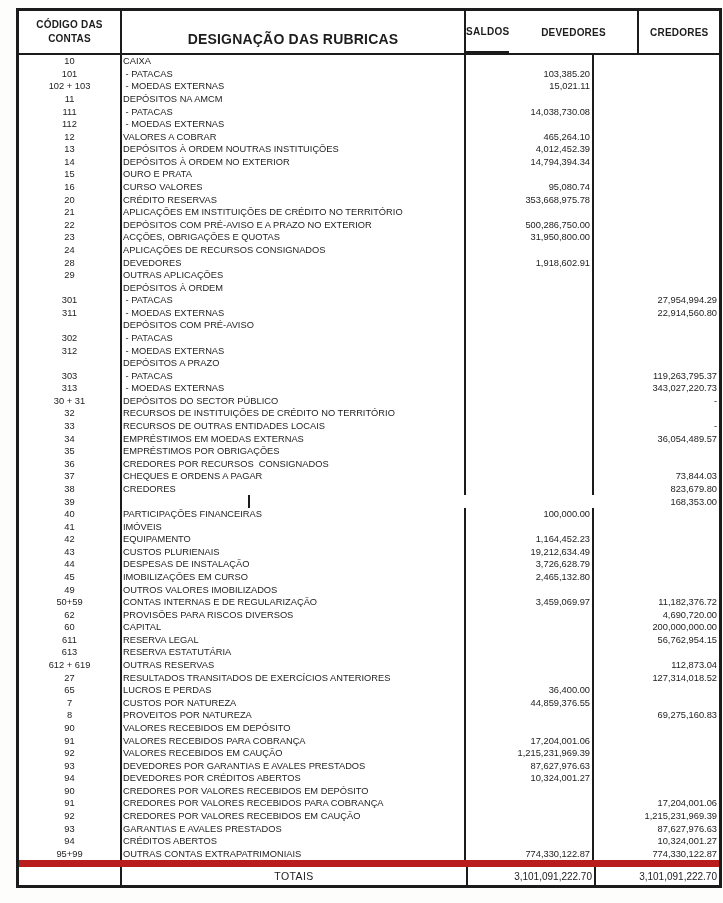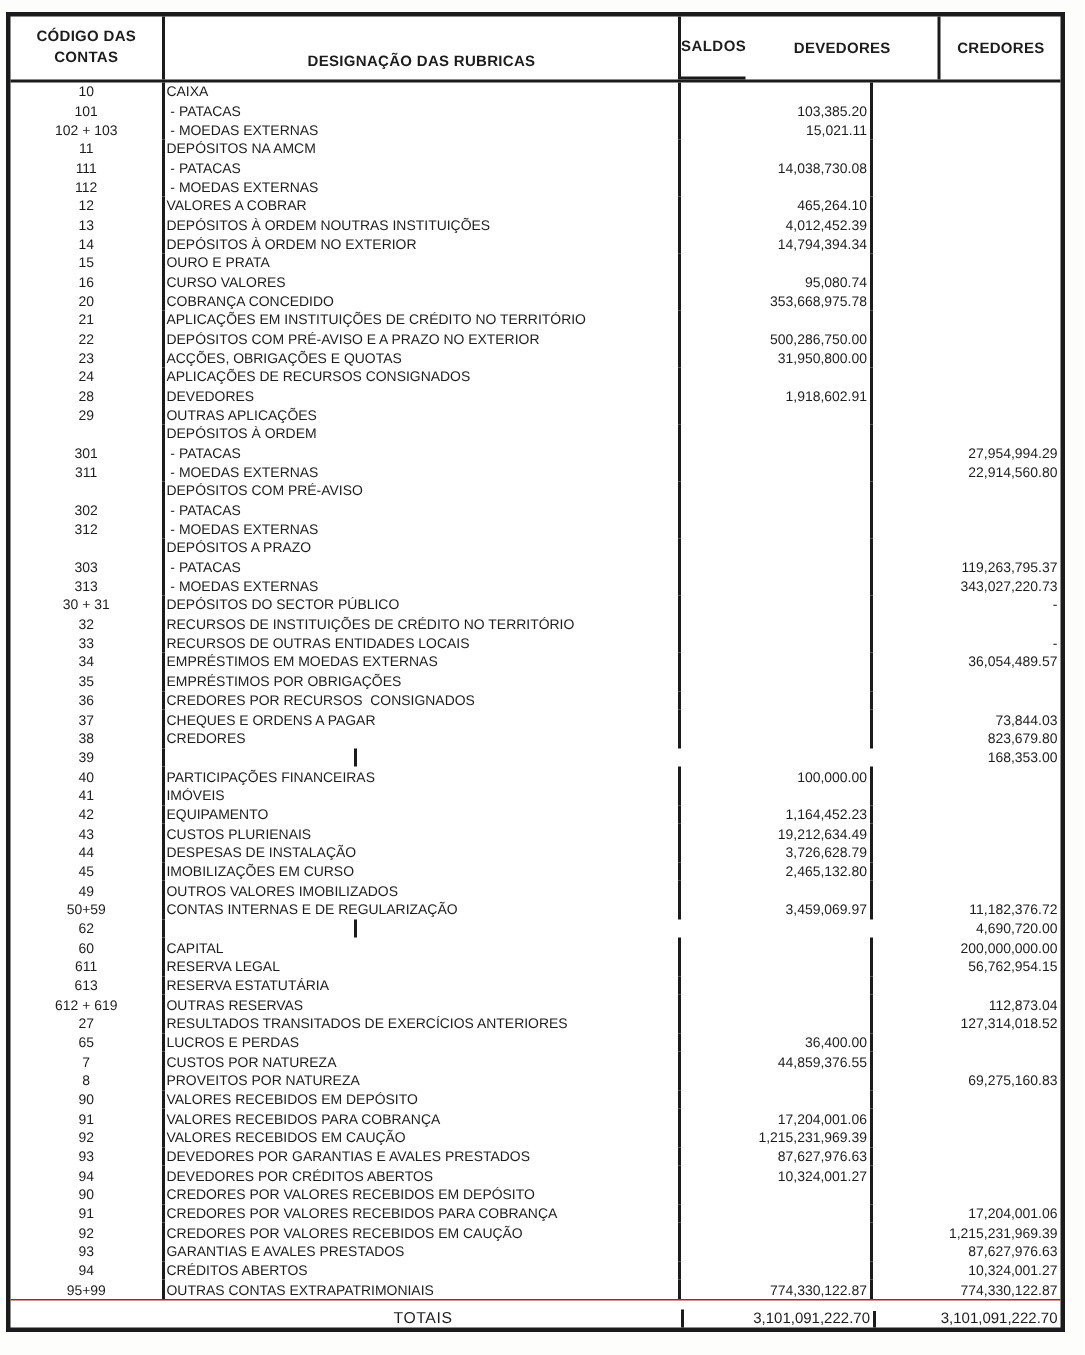--- a/index.html
+++ b/index.html
@@ -4,38 +4,38 @@
 <style>
   html,body{margin:0;padding:0;}
   body{
     width:723px;height:903px;position:relative;overflow:hidden;
     background:#fdfdfc;
     font-family:"Liberation Sans","DejaVu Sans",sans-serif;
     color:#1c1c1c;
     -webkit-font-smoothing:antialiased;
   }
   .table{
-    position:absolute;left:4px;top:8px;width:706px;height:880px;
+    position:absolute;left:16px;top:8px;width:706px;height:880px;
     border:3px solid #1b1b1b;background:#fff;
     display:flex;flex-direction:column;box-sizing:border-box;
   }
   
   .thead{
     display:flex;height:42px;flex:0 0 42px;
     border-bottom:2px solid #1b1b1b;font-weight:bold;
   }
   .th-code{
     width:101px;flex:0 0 101px;border-right:2px solid #1b1b1b;
     display:flex;flex-direction:column;justify-content:center;align-items:center;
     font-size:10px;line-height:14px;text-align:center;letter-spacing:.2px;
   }
   .th-desig{
     width:344px;flex:0 0 344px;border-right:2px solid #1b1b1b;
     display:flex;align-items:flex-end;justify-content:center;
-    font-size:10px;padding-bottom:6px;box-sizing:border-box;letter-spacing:.2px;
+    font-size:14px;padding-bottom:6px;box-sizing:border-box;letter-spacing:.2px;
   }
   .th-saldos{flex:1;display:flex;flex-direction:row;}
   .th-saldos-title{
     flex:0 0 19px;border-bottom:2px solid #1b1b1b;
     display:flex;align-items:center;justify-content:center;font-size:10px;letter-spacing:.3px;
   }
   .th-saldos-sub{flex:1;display:flex;}
   .th-dev{
     width:128px;flex:0 0 128px;border-right:2px solid #1b1b1b;
     display:flex;align-items:center;justify-content:center;font-size:10px;letter-spacing:.2px;
@@ -62,22 +62,21 @@
     display:flex;align-items:center;justify-content:flex-end;
     font-size:9.3px;padding-right:2px;box-sizing:border-box;
   }
   .td-cred{
     flex:1;display:flex;align-items:center;justify-content:flex-end;
     font-size:9.3px;padding-right:2px;box-sizing:border-box;
   }
   
   .tfoot{
     flex:0 0 18px;height:18px;display:flex;
-    border-top:1px solid #b91c1c;
-    align-items:flex-end;
+    border-top:7px solid #b91c1c;
   }
   .tf-code{width:101px;flex:0 0 101px;border-right:2px solid #1b1b1b;}
   .tf-label{
     width:344px;flex:0 0 344px;border-right:2px solid #1b1b1b;
     display:flex;align-items:center;justify-content:center;
     font-size:10.5px;letter-spacing:.4px;
   }
   .tf-dev{
     width:128px;flex:0 0 128px;border-right:2px solid #1b1b1b;
     display:flex;align-items:center;justify-content:flex-end;
@@ -181,21 +180,21 @@
 
   <div class="trow">
     <div class="td-code">16</div>
     <div class="td-desig">CURSO VALORES</div>
     <div class="td-dev">95,080.74</div>
     <div class="td-cred"></div>
   </div>
 
   <div class="trow">
     <div class="td-code">20</div>
-    <div class="td-desig">COBRANÇA CONCEDIDO</div>
+    <div class="td-desig">CRÉDITO RESERVAS</div>
     <div class="td-dev">353,668,975.78</div>
     <div class="td-cred"></div>
   </div>
 
   <div class="trow">
     <div class="td-code">21</div>
     <div class="td-desig">APLICAÇÕES EM INSTITUIÇÕES DE CRÉDITO NO TERRITÓRIO</div>
     <div class="td-dev"></div>
     <div class="td-cred"></div>
   </div>
@@ -411,20 +410,21 @@
 
   <div class="trow">
     <div class="td-code">50+59</div>
     <div class="td-desig">CONTAS INTERNAS E DE REGULARIZAÇÃO</div>
     <div class="td-dev">3,459,069.97</div>
     <div class="td-cred">11,182,376.72</div>
   </div>
 
   <div class="trow">
     <div class="td-code">62</div>
+    <div class="td-desig">PROVISÕES PARA RISCOS DIVERSOS</div>
     <div class="td-dev"></div>
     <div class="td-cred">4,690,720.00</div>
   </div>
 
   <div class="trow">
     <div class="td-code">60</div>
     <div class="td-desig">CAPITAL</div>
     <div class="td-dev"></div>
     <div class="td-cred">200,000,000.00</div>
   </div>

